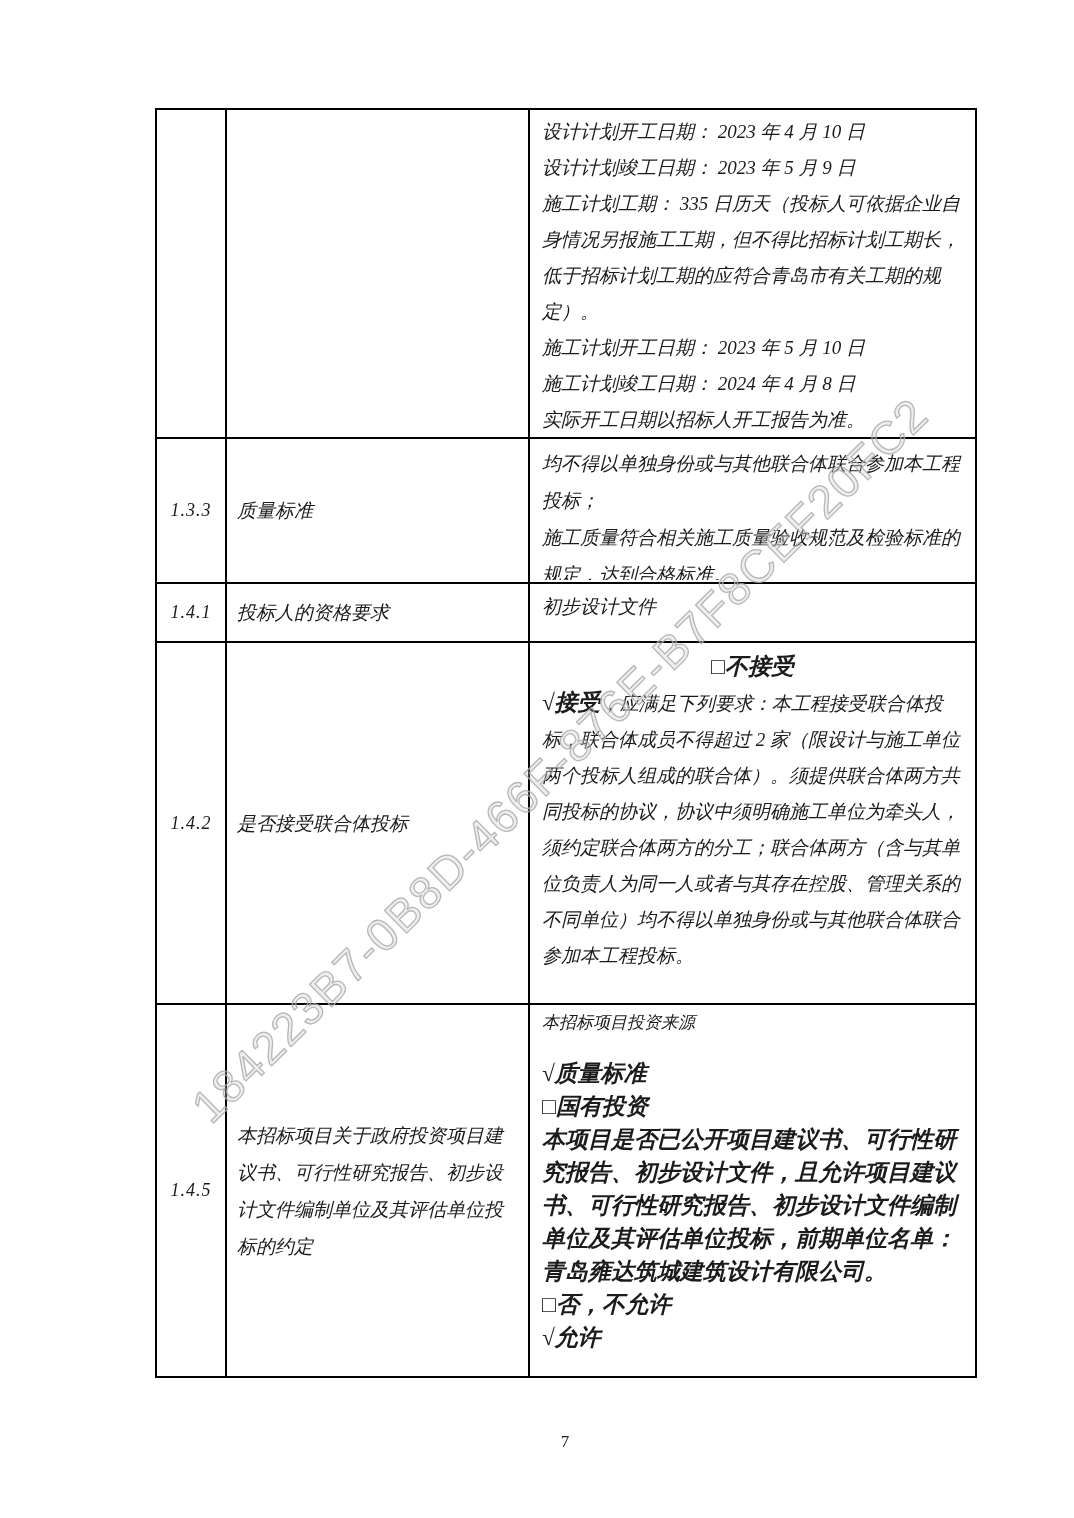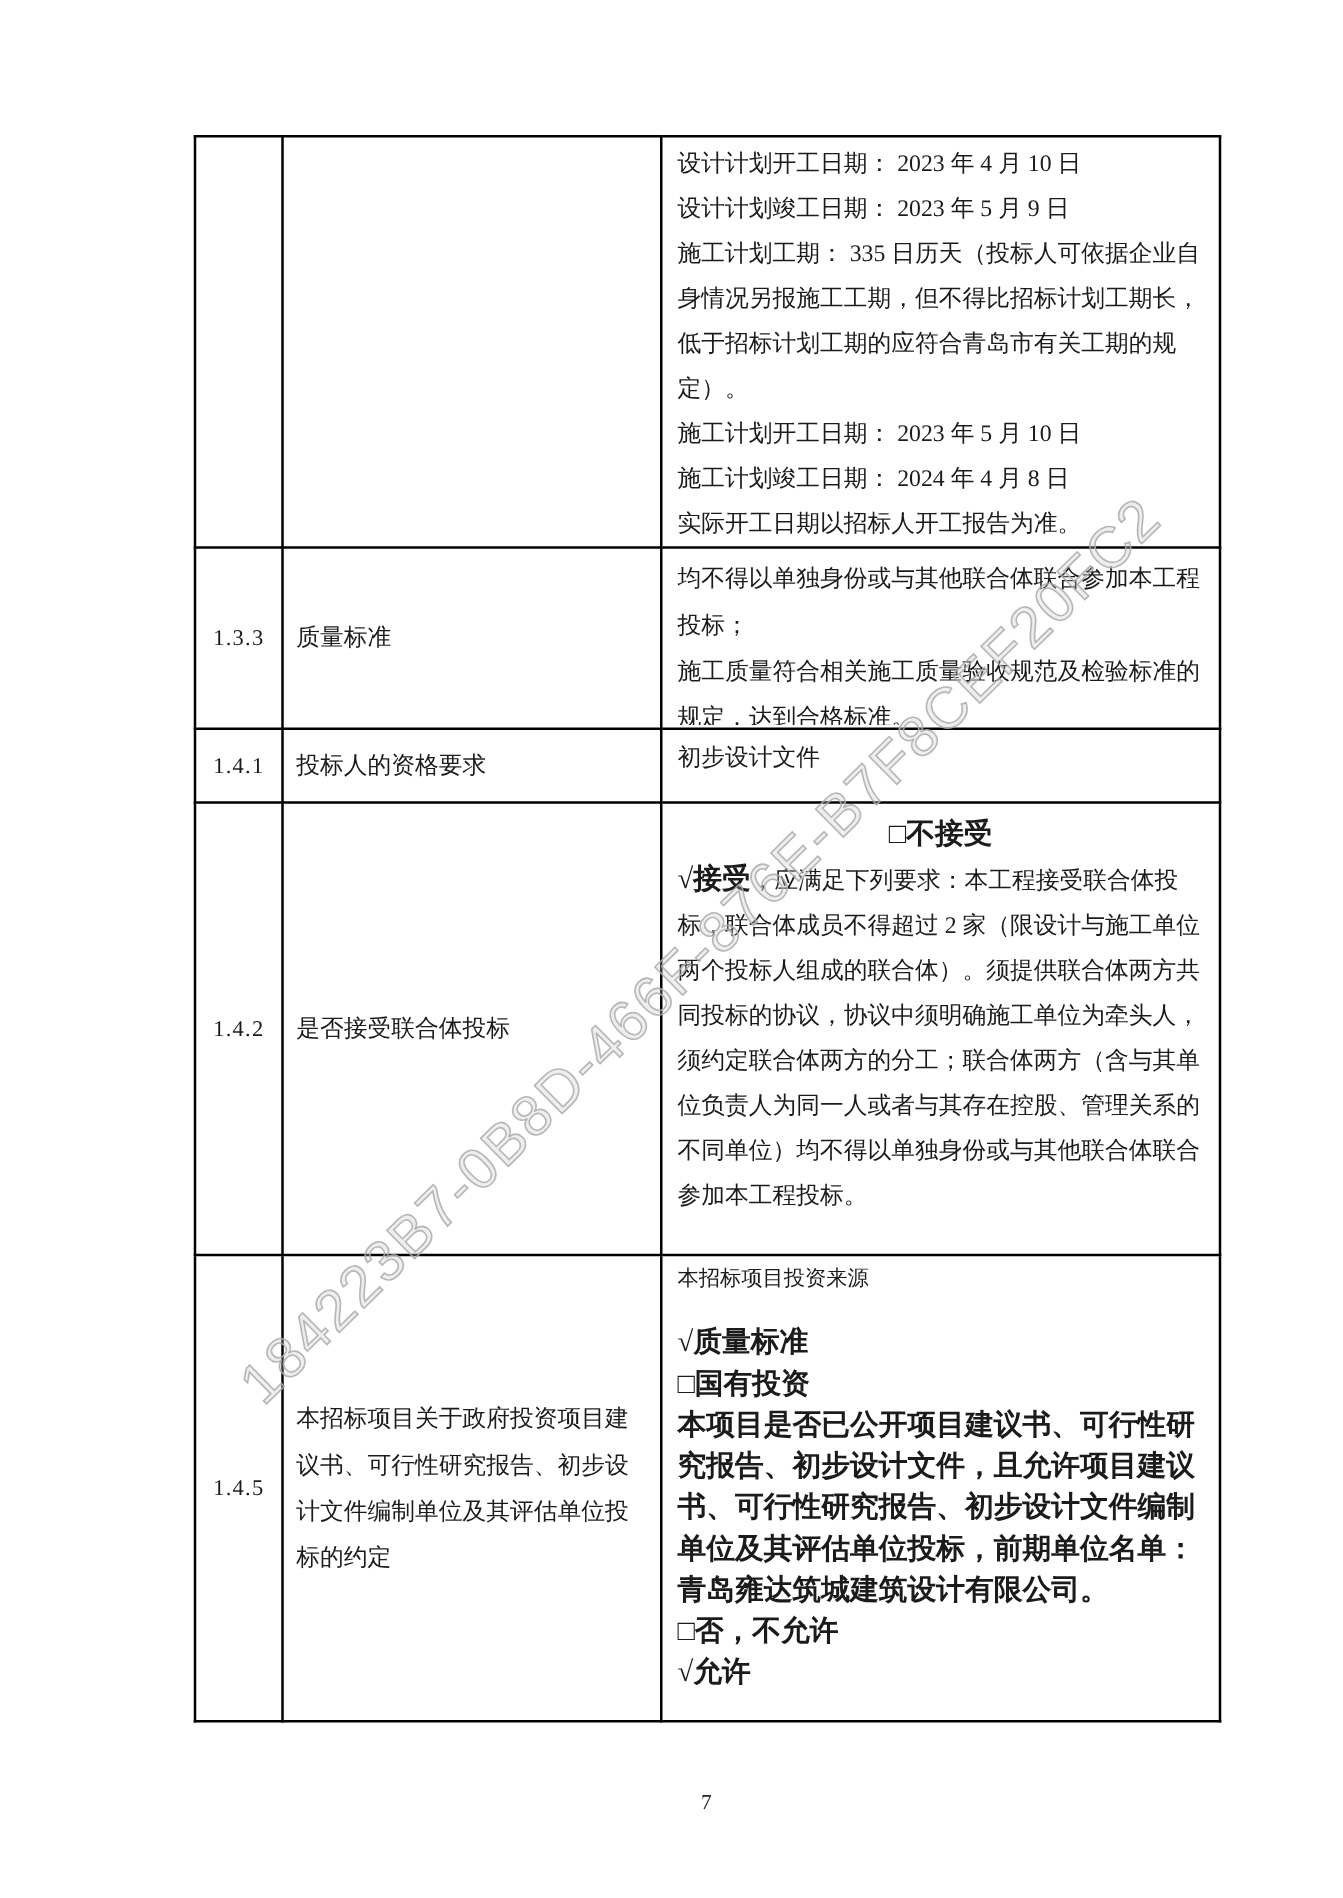--- a/index.html
+++ b/index.html
@@ -6,21 +6,21 @@
   body{
     width:1074px;height:1518px;position:relative;background:#ffffff;
     font-family:"Liberation Serif","DejaVu Serif",serif;color:#1b1b1b;
     overflow:hidden;
   }
   .doc-table{
     position:absolute;left:155px;top:108px;width:820px;
     border-collapse:collapse;table-layout:fixed;
   }
   .doc-table td{
-    border:2px solid #000;padding:0;vertical-align:middle;
+    border:2px solid #000;padding:0;vertical-align:middle;font-style:italic;
   }
   td.num{ text-align:center;font-size:18px;letter-spacing:1px; }
   td.lbl{ text-align:left;font-size:19px;line-height:37px;padding:0 10px; }
   td.cnt{ vertical-align:top; }
   .cell{ box-sizing:border-box;overflow:hidden;padding:4px 12px 0 12px; }
   .c0{ height:325px; }
   .c1{ height:141px;padding-top:6px; }
   .c2{ height:55px;padding-top:5px; }
   .c3{ height:358px;padding-top:6px; }
   .c4{ height:369px;padding-top:4px; }

